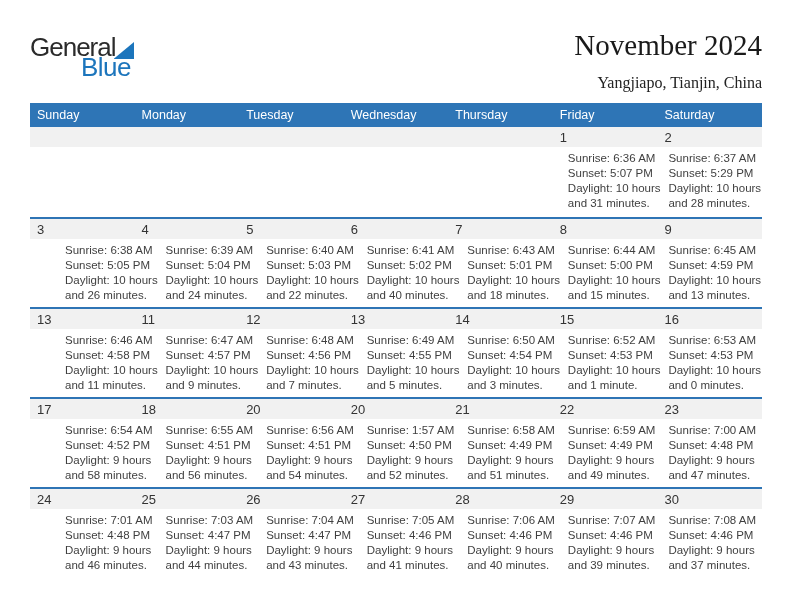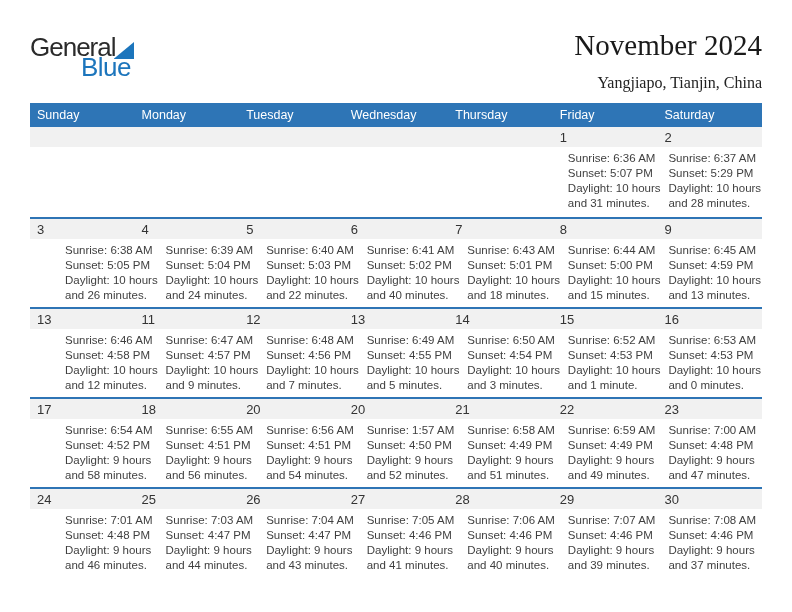--- a/index.html
+++ b/index.html
@@ -250,21 +250,21 @@
             <div class="day-number-cell"><span>13</span></div>
             <div class="day-number-cell"><span>14</span></div>
             <div class="day-number-cell"><span>15</span></div>
             <div class="day-number-cell"><span>16</span></div>
           </div>
           <div class="cells">
             <div class="day-cell">
               <div class="cell-line">Sunrise: 6:46 AM</div>
               <div class="cell-line">Sunset: 4:58 PM</div>
               <div class="cell-line">Daylight: 10 hours</div>
-              <div class="cell-line">and 12 minutes.</div>
+              <div class="cell-line">and 11 minutes.</div>
             </div>
             <div class="day-cell">
               <div class="cell-line">Sunrise: 6:47 AM</div>
               <div class="cell-line">Sunset: 4:57 PM</div>
               <div class="cell-line">Daylight: 10 hours</div>
               <div class="cell-line">and 9 minutes.</div>
             </div>
             <div class="day-cell">
               <div class="cell-line">Sunrise: 6:48 AM</div>
               <div class="cell-line">Sunset: 4:56 PM</div>

